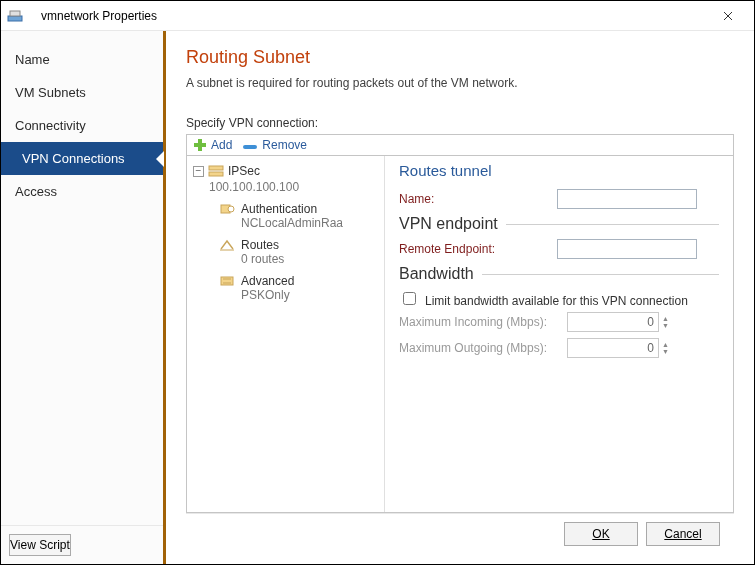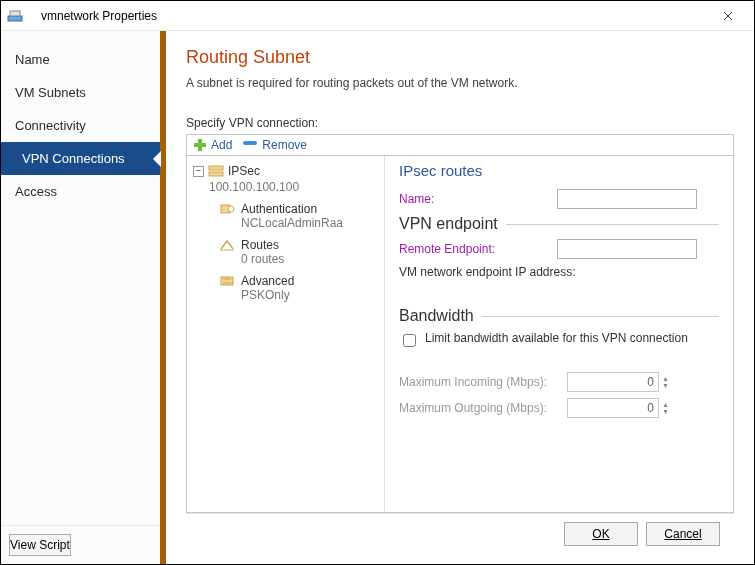--- a/index.html
+++ b/index.html
@@ -2,50 +2,50 @@
 <html><head>
 <meta charset="utf-8">
 <style>
 * { box-sizing: border-box; font-family: "Segoe UI", Tahoma, sans-serif; }
 body { margin: 0; background: #fff; width: 755px; height: 565px; border: 1px solid #000; display: flex; flex-direction: column; font-size: 12px; color: #333; }
 .titlebar { display: flex; align-items: center; height: 30px; padding: 0 4px 0 6px; border-bottom: 1px solid #e8e8e8; }
 .title-icon { width: 16px; height: 16px; margin-right: 6px; display: flex; }
 .title-text { flex: 1; font-size: 12px; color: #000; margin-left: 12px; }
 .close-btn { width: 44px; height: 28px; display:flex; align-items:center; justify-content:center; cursor:default; }
 .body { flex:1; display:flex; min-height:0; }
-.sidebar { width:165px; background:#fbfbfb; border-right:6px solid #a16207; display:flex; flex-direction:column; }
+.sidebar { width:165px; background:#fbfbfb; border-right:3px solid #a16207; display:flex; flex-direction:column; }
 .sidebar-items { flex:1; padding-top:12px; }
 .sidebar-item { position:relative; padding:9px 14px; font-size:13px; color:#2b2b2b; cursor:pointer; }
 .sidebar-item.active { background:#1b4c8a; color:#fff;padding-left:21px; }
 .sidebar-item.active::after { content:""; position:absolute; right:-1px; top:50%; margin-top:-8px; width:0; height:0; border-top:8px solid transparent; border-bottom:8px solid transparent; border-right:8px solid #fff; }
 .sidebar-footer { padding:8px; border-top:1px solid #e8e8e8; }
 .script-btn { border:1px solid #aaa; background:#f5f5f5; padding:3px 0; font-size:12px; cursor:pointer; }
 .main { flex:1; display:flex; flex-direction:column; padding:16px 20px 10px 20px; min-width:0; }
 .page-title { font-size:18px; color:#c2410c; margin:0 0 8px 0; font-weight:400; }
 .page-desc { margin:0 0 26px 0; font-size:12px; color:#404040; }
 .spec-label { margin-bottom:4px; font-size:12px; color:#333; }
 .toolbar { border:1px solid #c5c5c5; border-bottom:none; padding:3px 6px; display:flex; gap:10px; align-items:center; background:#fff; }
-.tb-btn { display:flex; align-items:flex-start; gap:4px; cursor:pointer; color:#2b5b9c; font-size:12px; }
+.tb-btn { display:flex; align-items:flex-end; gap:4px; cursor:pointer; color:#2b5b9c; font-size:12px; }
 .content-box { flex:1; border:1px solid #c5c5c5; display:flex; min-height:0; }
 .tree { width:198px; border-right:1px solid #e0e0e0; padding:6px 4px; font-size:12px; overflow:auto; }
 .tree-root { display:flex; align-items:center; gap:4px; padding:2px; }
 .tree-sub { margin-left:18px; color:#777; }
 .tree-node { margin-top:8px; margin-left:28px; }
 .node-head { display:flex; align-items:center; gap:6px; }
 .node-title { color:#333; }
 .node-sub { margin-left:22px; color:#777; }
 .detail { flex:1; padding:6px 14px 10px 14px; overflow:auto; }
 .detail-title { font-size:15px; color:#2a5a9a; margin:0 0 10px 0; font-weight:400; }
 .field-row { display:flex; align-items:center; margin-bottom:6px; gap:8px; }
-.field-row label { width:150px; font-size:12px; color:#a21caf; }
+.field-row label { width:150px; font-size:12px; color:#7f1d1d; }
 .field-row input[type=text] { width:140px; height:20px; border:1px solid #a8b3bf; padding:0 4px; font-size:12px; }
 .fieldset-label { display:flex; align-items:center; font-size:16px; color:#333; margin-top:4px; margin-bottom:6px; }
 .fieldset-label .line { flex:1; height:1px; background:#cfcfcf; margin-left:8px; }
 .endpoint-note { font-size:12px; color:#333; margin-bottom:28px; }
-.chk-row { display:flex; align-items:flex-start; gap:6px; font-size:12px; color:#333; margin-bottom:22px; }
+.chk-row { display:flex; align-items:flex-end; gap:6px; font-size:12px; color:#333; margin-bottom:4px; }
 .spin-row { display:flex; align-items:center; margin-bottom:6px; }
 .spin-row label { width:168px; font-size:12px; color:#9a9a9a; }
 .spin-row input { width:92px; height:20px; border:1px solid #c9c9c9; text-align:right; padding:0 4px; font-size:12px; color:#666; }
 .spin-btns { display:flex; flex-direction:column; margin-left:3px; }
 .spin-btns span { font-size:7px; line-height:7px; color:#888; cursor:pointer; }
 .footer { border-top:1px solid #e8e8e8; padding:8px 14px; display:flex; justify-content:flex-end; gap:8px; }
 .dlg-btn { min-width:74px; height:24px; border:1px solid #a9a9a9; background:#f3f3f3; font-size:12px; cursor:pointer;text-decoration:underline; }
 svg { display:block; }
 .minus-box { width:11px; height:11px; border:1px solid #999; display:flex; align-items:center; justify-content:center; font-size:10px; line-height:10px; color:#555; }
 </style>
@@ -155,38 +155,37 @@
                   <line x1="4" y1="9" x2="12" y2="9" stroke="#c9a55a"></line>
                 </svg>
               </span>
             <span class="node-title">Advanced</span>
           </div>
           <div class="node-sub">PSKOnly</div>
         </div>
       </div>
 
       <div class="detail">
-        <h2 class="detail-title">IPsec routes</h2>
+        <h2 class="detail-title">Routes tunnel</h2>
 
         <div class="field-row">
           <label>Name:</label>
           <input type="text" value="" style="">
         </div>
 
         <div class="fieldset-label">
           <span>VPN endpoint</span>
             <span class="line"></span>
         </div>
 
         <div class="field-row">
           <label>Remote Endpoint:</label>
           <input type="text" value="" style="">
         </div>
 
-        <div class="endpoint-note">VM network endpoint IP address:</div>
 
         <div class="fieldset-label">
           <span>Bandwidth</span>
             <span class="line"></span>
         </div>
 
         <div class="chk-row">
           <input type="checkbox" style="">
           <span>Limit bandwidth available for this VPN connection</span>
         </div>

